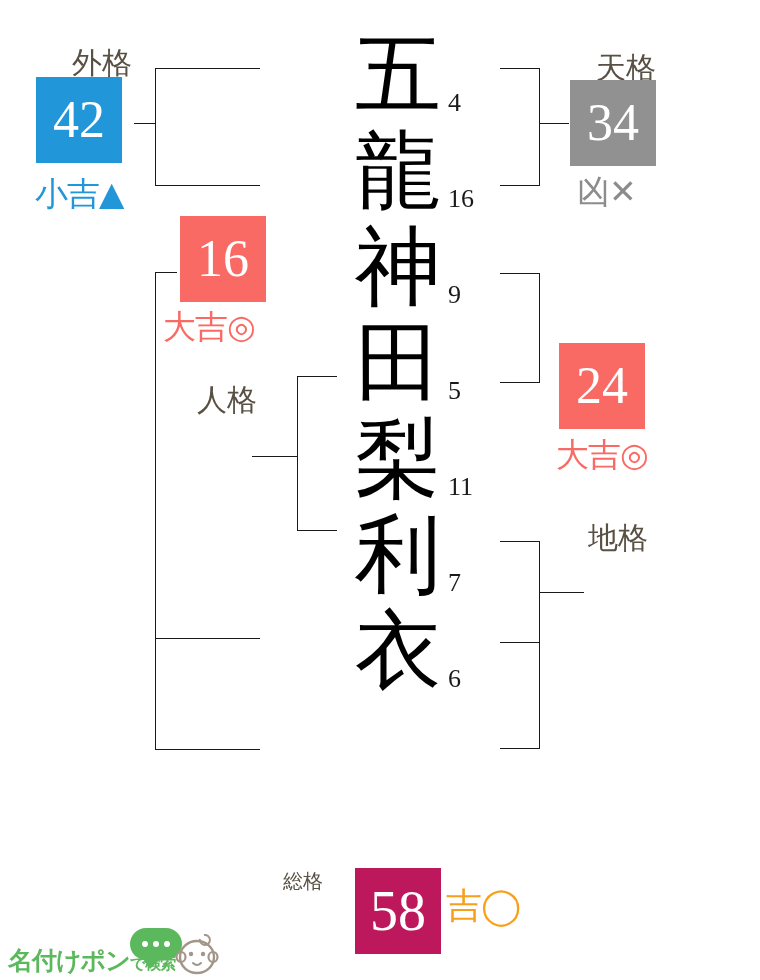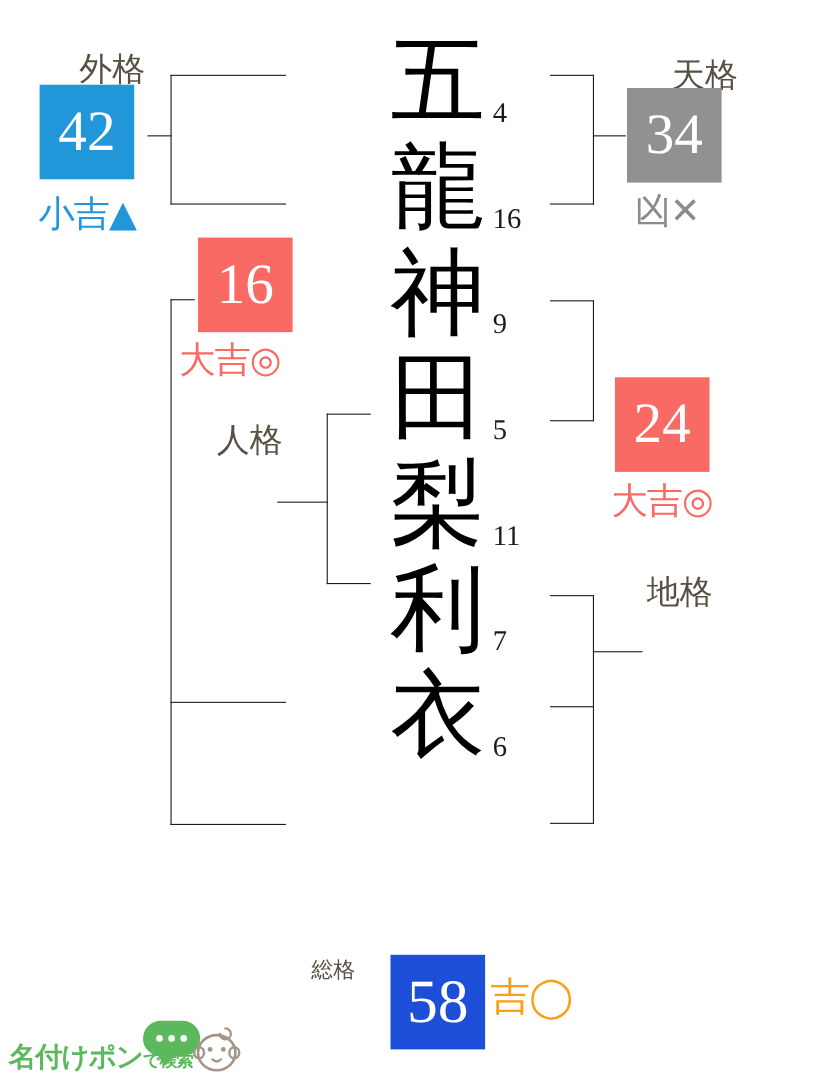--- a/index.html
+++ b/index.html
@@ -74,21 +74,21 @@
     align-items: center;
     justify-content: center;
     color: #ffffff;
     font-size: 52px;
     line-height: 1;
     font-family: "Liberation Serif", "DejaVu Serif", serif;
   }
   .vbox.blue   { background: #2196d9; }
   .vbox.red    { background: #fa6a64; }
   .vbox.gray   { background: #919191; }
-  .vbox.orange { background: #1d4ed8; text-align: right; }
+  .vbox.orange { background: #be185d; text-align: right; }
 
   .kaku-label {
     position: absolute;
     font-size: 30px;
     color: #595044;
     font-family: "DejaVu Sans", "Liberation Sans", sans-serif;
     white-space: nowrap;
   }
   .verdict {
     position: absolute;
@@ -238,21 +238,21 @@
       <div class="kanji">衣</div>
       <div class="stroke-num">6</div>
     </div>
   </div>
 
   <div class="ln-v" style="left:539px; top:68px; height:118px;"></div>
   <div class="ln-h" style="left:500px; top:68px; width:40px;"></div>
   <div class="ln-h" style="left:500px; top:185px; width:40px;"></div>
   <div class="ln-h" style="left:539px; top:123px; width:30px;"></div>
 
-  <div class="kaku-label" style="left:611px; top:48px;">天格</div>
+  <div class="kaku-label" style="left:596px; top:48px;">天格</div>
   <div class="vbox gray" style="left:570px; top:80px;">34</div>
   <div class="verdict gray" style="left:577px; top:170px;">凶✕</div>
 
   <div class="ln-v" style="left:539px; top:273px; height:110px;"></div>
   <div class="ln-h" style="left:500px; top:273px; width:40px;"></div>
   <div class="ln-h" style="left:500px; top:382px; width:40px;"></div>
 
   <div class="vbox red" style="left:559px; top:343px;">24</div>
   <div class="verdict red" style="left:556px; top:433px;">大吉◎</div>
 

